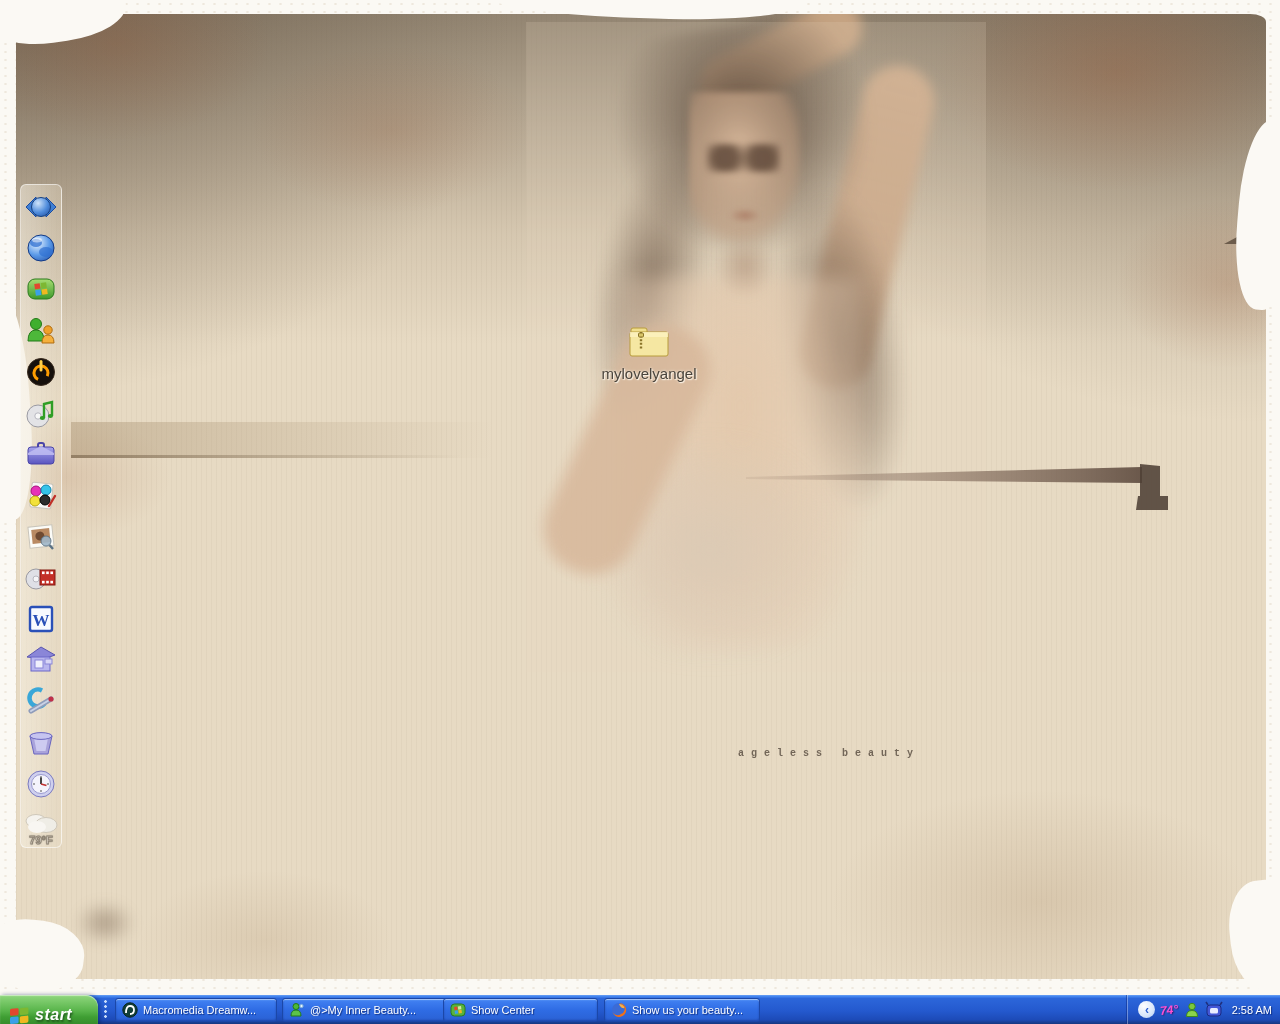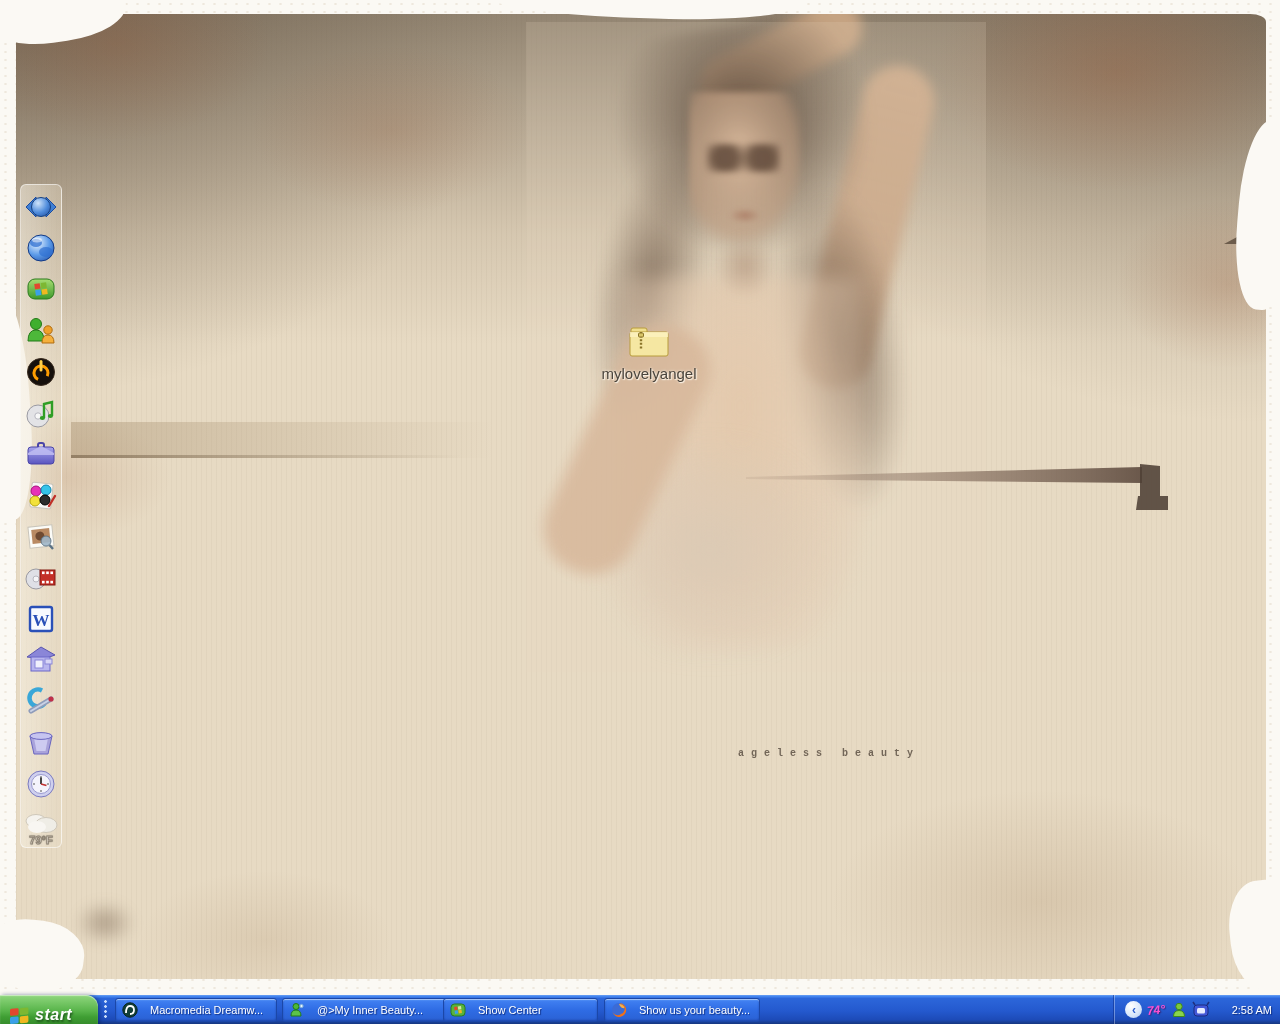--- a/index.html
+++ b/index.html
@@ -96,34 +96,34 @@
     display:flex;align-items:center;gap:5px;padding-left:9px;cursor:pointer;}
   .start .txt{color:#fff;font-size:16px;font-weight:bold;font-style:italic;
     text-shadow:1px 2px 2px rgba(20,60,20,.7);letter-spacing:.5px;}
   .handle{position:absolute;left:103px;top:4px;width:6px;height:21px;
     background:radial-gradient(circle,rgba(220,235,255,.9) 1px,transparent 1.6px);
     background-size:5px 5px;cursor:pointer;}
   .taskbtn{position:absolute;top:3px;height:24px;width:157px;border-radius:3px;
     border:1px solid #1b47a8;
     background:linear-gradient(180deg,#5a97f5 0%,#3e7df0 12%,#2f6ce4 50%,#2a61d4 100%);
     box-shadow:inset 0 1px 0 rgba(255,255,255,.45),inset 0 -1px 2px rgba(10,30,110,.4);
-    display:flex;align-items:center;gap:12px;padding:0 6px;cursor:pointer;color:#fff;}
+    display:flex;align-items:center;gap:5px;padding:0 6px;cursor:pointer;color:#fff;}
   .taskbtn span{font-size:11px;white-space:nowrap;overflow:hidden;text-overflow:ellipsis;
     text-shadow:1px 1px 1px rgba(10,35,110,.8);}
   .tray{position:absolute;right:0;top:0;height:29px;display:flex;align-items:center;gap:5px;
     padding:0 8px 0 10px;
     border-left:1px solid rgba(255,255,255,.35);
     box-shadow:-1px 0 0 rgba(10,40,130,.5);}
   .chev{width:17px;height:17px;border-radius:50%;
     background:radial-gradient(circle at 35% 30%,#ffffff,#d8e6fa 60%,#aac4ee);
     display:flex;align-items:center;justify-content:center;cursor:pointer;
     color:#2b5ed0;font-weight:bold;font-size:12px;line-height:1;}
   .temp{color:#ff4fd0;font-size:12px;font-weight:bold;font-style:italic;
     text-shadow:1px 1px 1px rgba(60,0,60,.5);transform:rotate(-6deg);cursor:pointer;}
-  .clock{color:#fff;font-size:11px;margin-left:17px;text-shadow:1px 1px 1px rgba(10,35,110,.8);cursor:pointer;}
+  .clock{color:#fff;font-size:11px;margin-left:4px;text-shadow:1px 1px 1px rgba(10,35,110,.8);cursor:pointer;}
   .trayicon{cursor:pointer;display:flex;align-items:center;}
 </style>
 </head>
 <body>
 
 <div class="desktop">
   <div class="sepia">
 
     <div class="figure">
       <div class="arm-up"></div>

